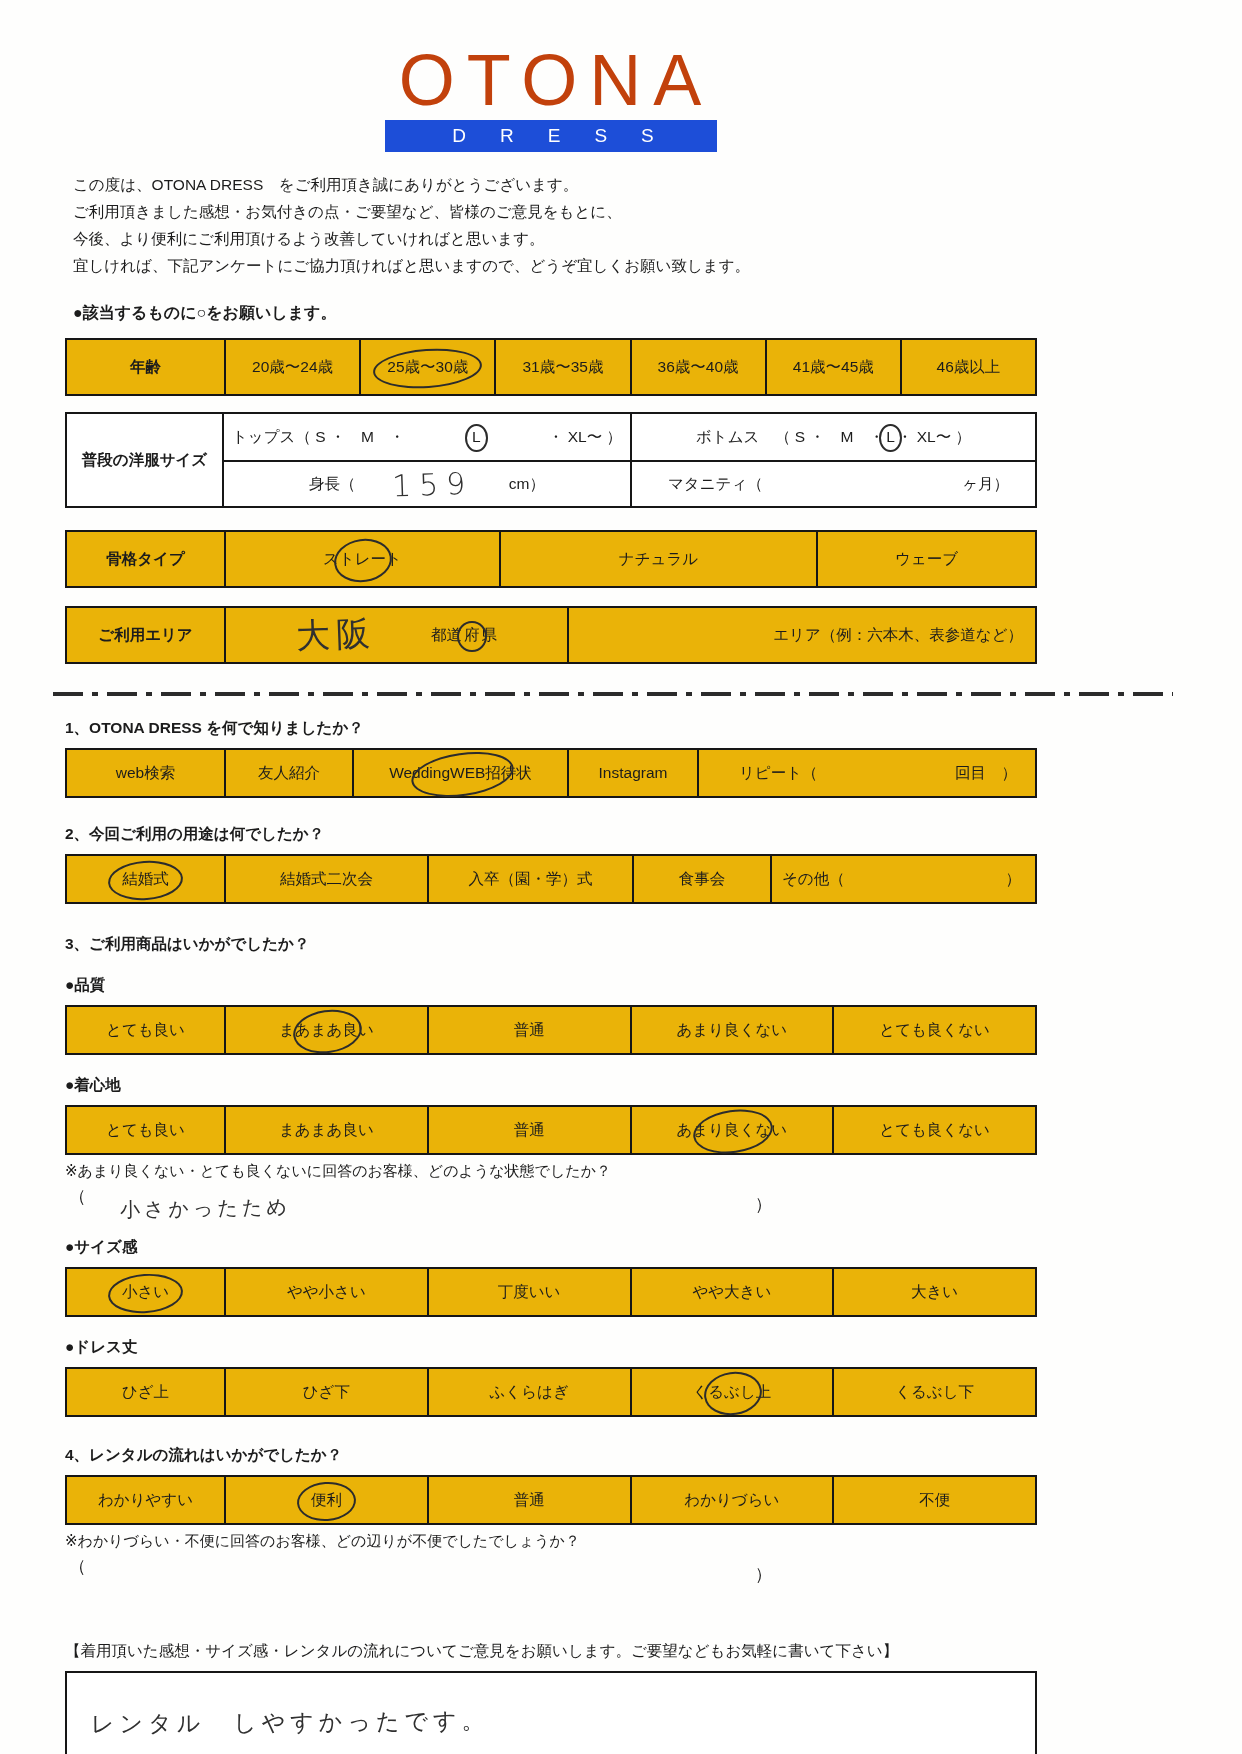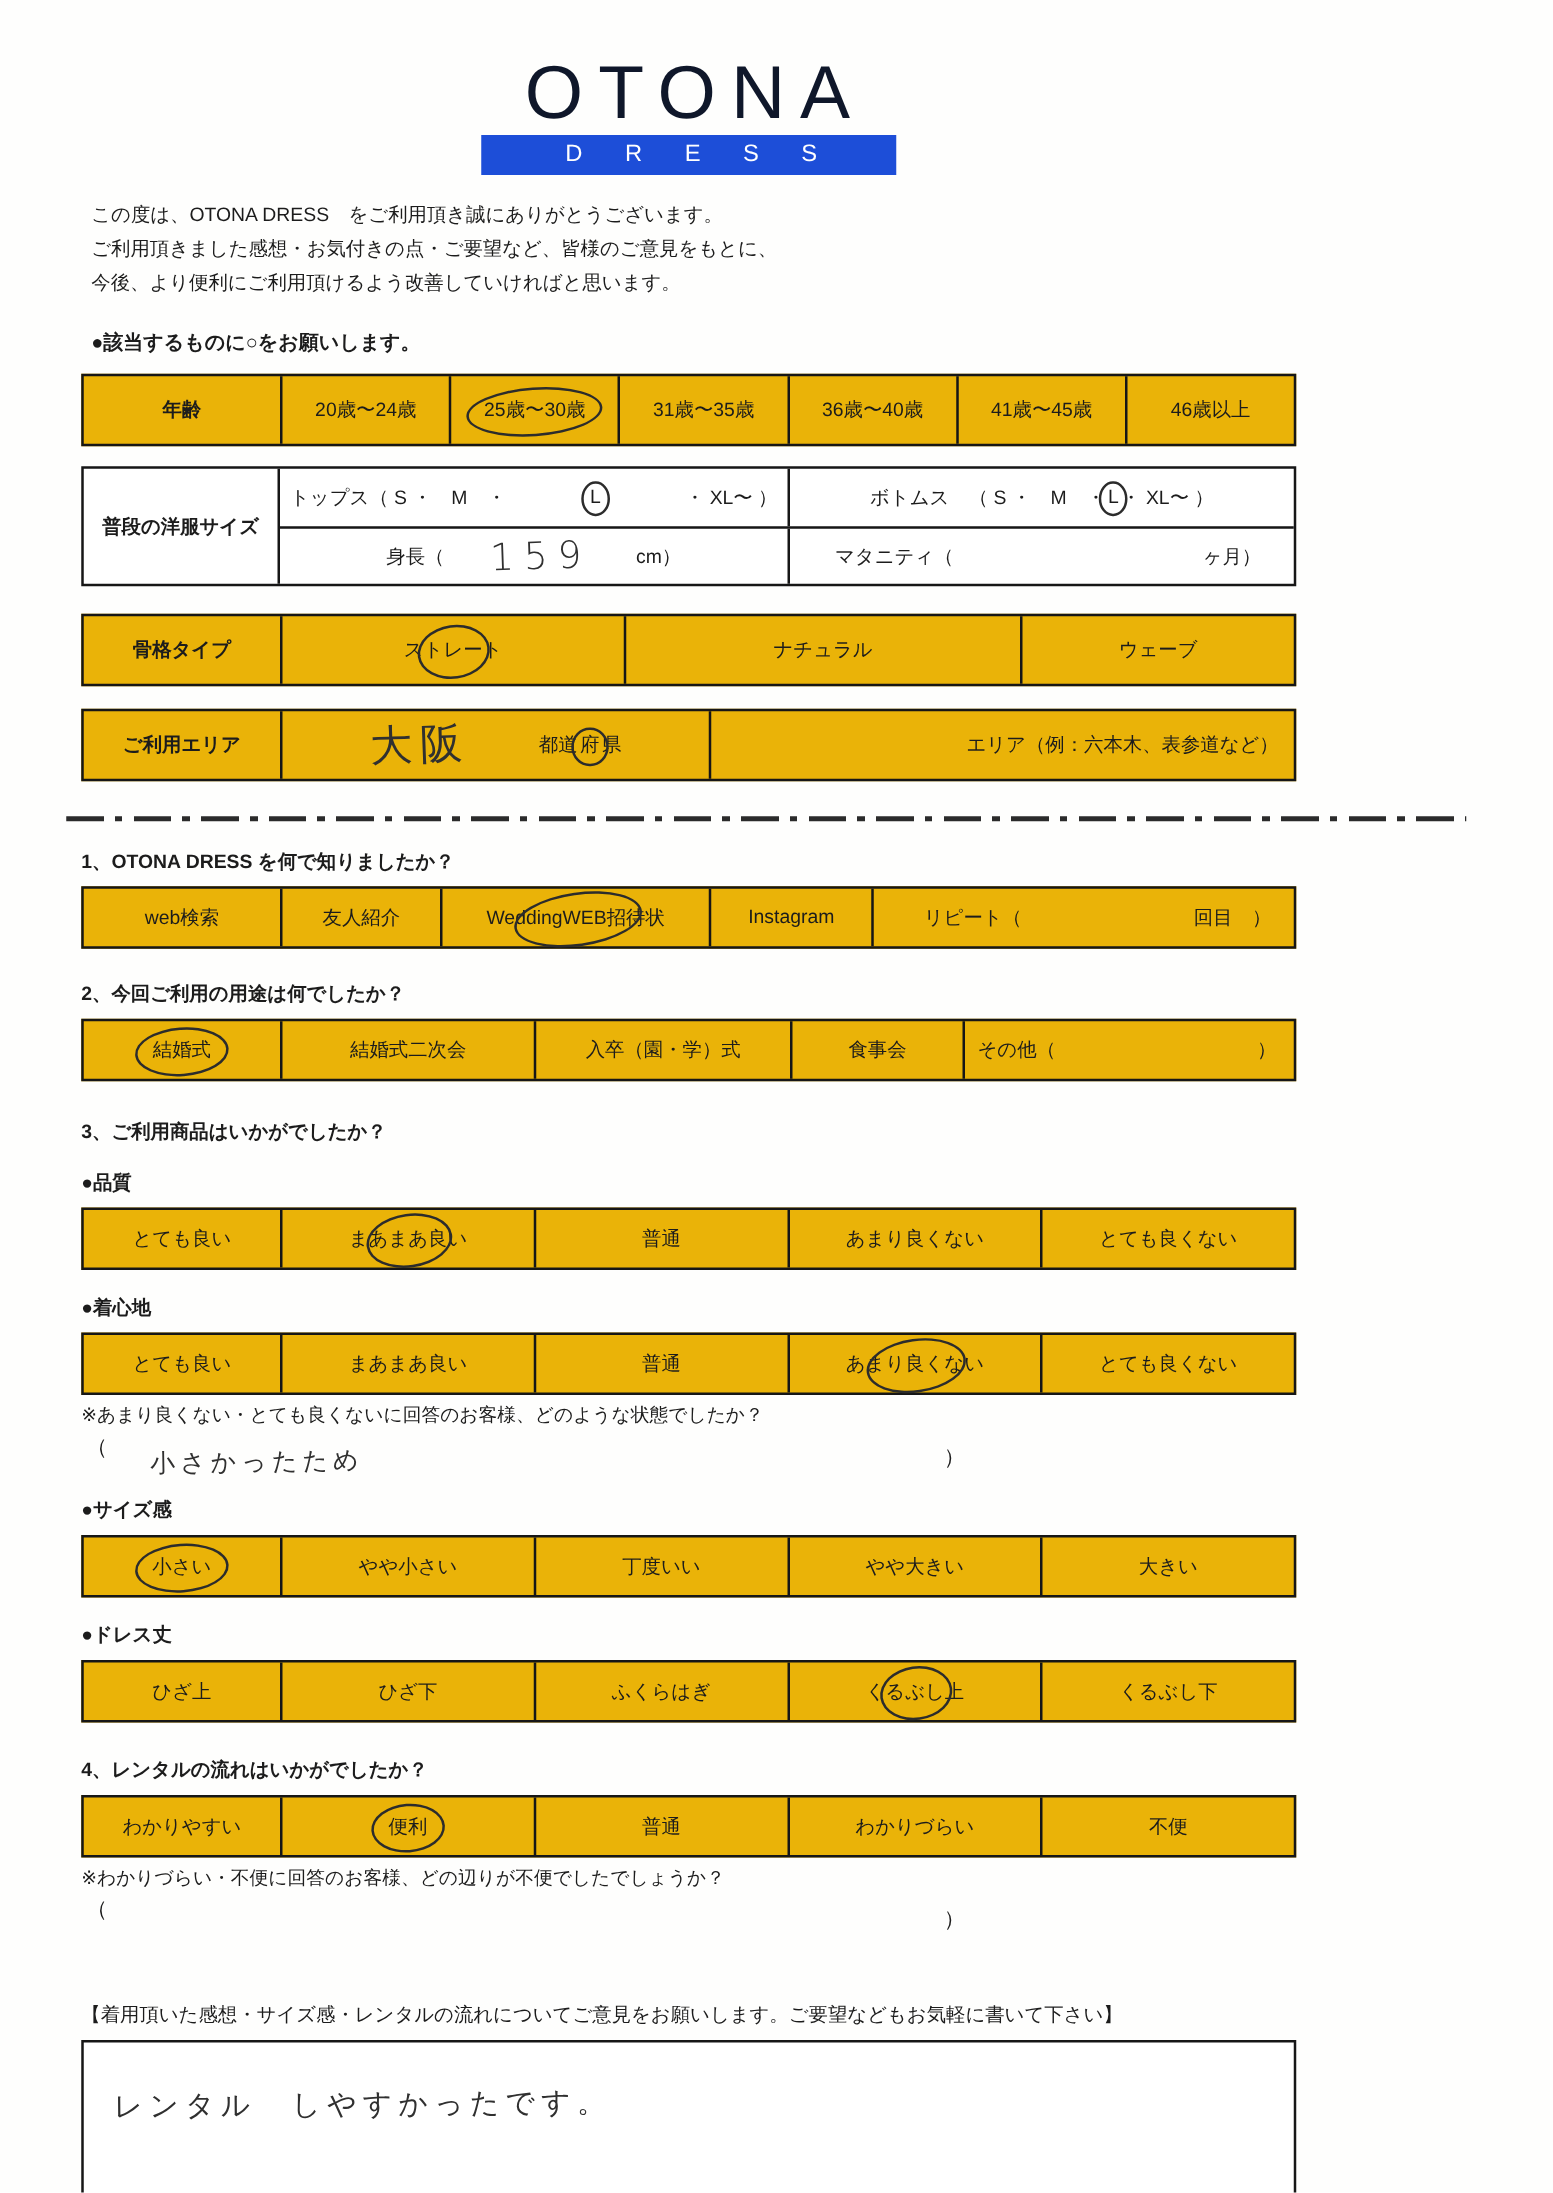--- a/index.html
+++ b/index.html
@@ -9,21 +9,21 @@
     font-family:"Liberation Sans","DejaVu Sans",sans-serif;
     color:#1c1c1c;
     position:relative;
     overflow:hidden;
   }
   .page { position:absolute; inset:0; background:#fefefd; }
   .content { position:absolute; left:65px; top:0; width:972px; }
 
   
   .logo-wrap { margin:44px auto 0; width:fit-content; display:flex; flex-direction:column; align-items:center; }
-  .logo-title { font-size:60px; font-weight:300; letter-spacing:12px; color:#0f172a; line-height:1; padding-left:10px; }
+  .logo-title { font-size:72px; font-weight:300; letter-spacing:12px; color:#c2410c; line-height:1; padding-left:10px; }
   .logo-bar {
     margin-top:4px; background:#1d4ed8; color:#ffffff;
     font-size:19px; letter-spacing:34px; padding:5px 0 5px 38px;
     width:332px; text-align:center; white-space:nowrap; overflow:hidden;
   }
 
   
   .intro { margin-top:20px; font-size:15.5px; line-height:26px; }
   .intro p { margin:0 0 1px 8px; }
   .instruction { margin:24px 0 0 8px; font-weight:bold; font-size:16px; }
@@ -93,20 +93,21 @@
 
     <div class="logo-wrap">
       <div class="logo-title">OTONA</div>
       <div class="logo-bar">DRESS</div>
     </div>
 
     <div class="intro">
       <p>この度は、OTONA DRESS　をご利用頂き誠にありがとうございます。</p>
       <p>ご利用頂きました感想・お気付きの点・ご要望など、皆様のご意見をもとに、</p>
       <p>今後、より便利にご利用頂けるよう改善していければと思います。</p>
+      <p>宜しければ、下記アンケートにご協力頂ければと思いますので、どうぞ宜しくお願い致します。</p>
     </div>
 
     <div class="instruction">●該当するものに○をお願いします。</div>
 
     <div class="tbl t-main" style="margin-top:14px;">
       <div class="cell head w-head">
           <span class="lbl">年齢</span>
         </div>
       <div class="cell grow">
           <span class="lbl">20歳〜24歳</span>

